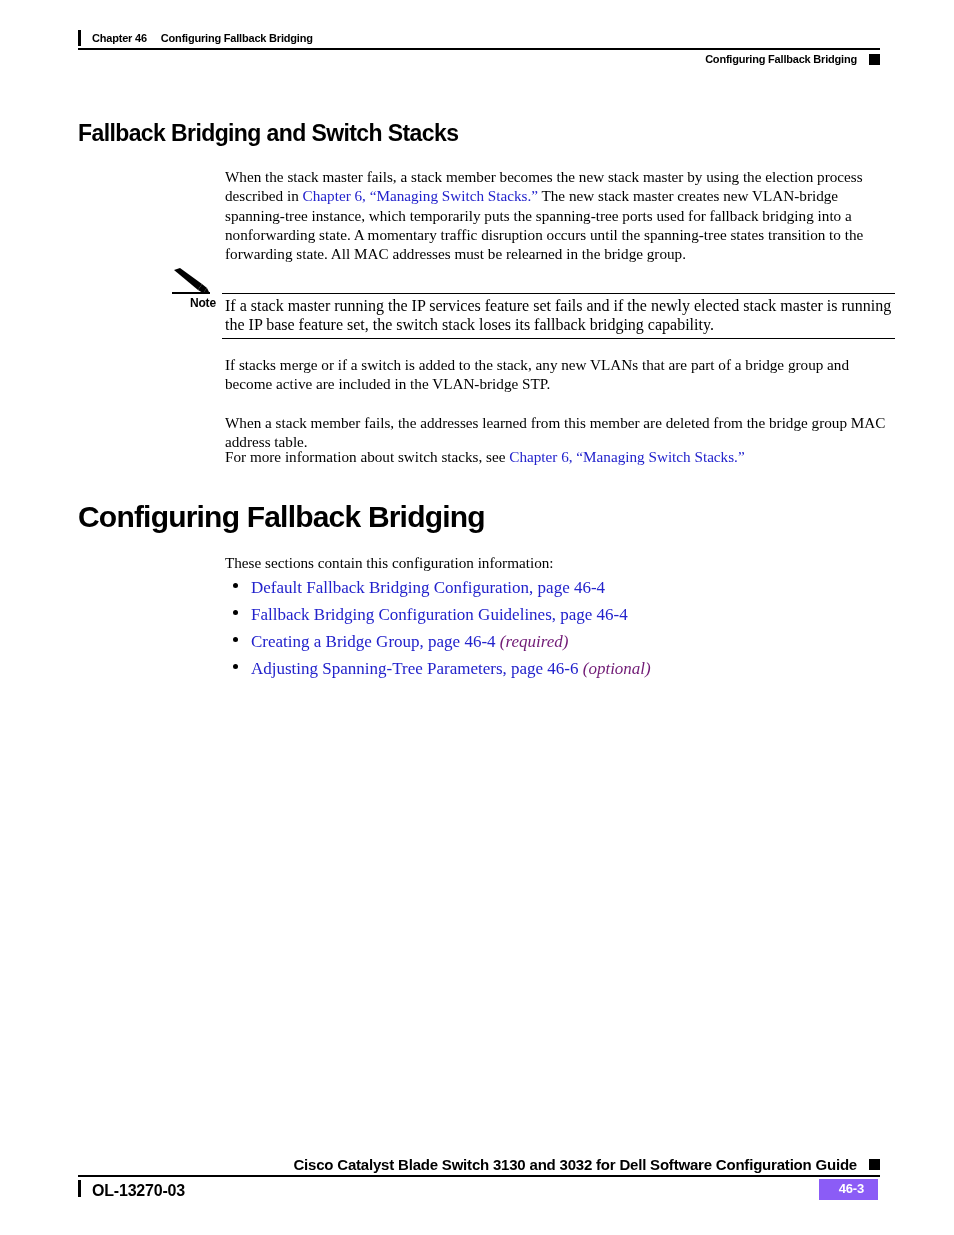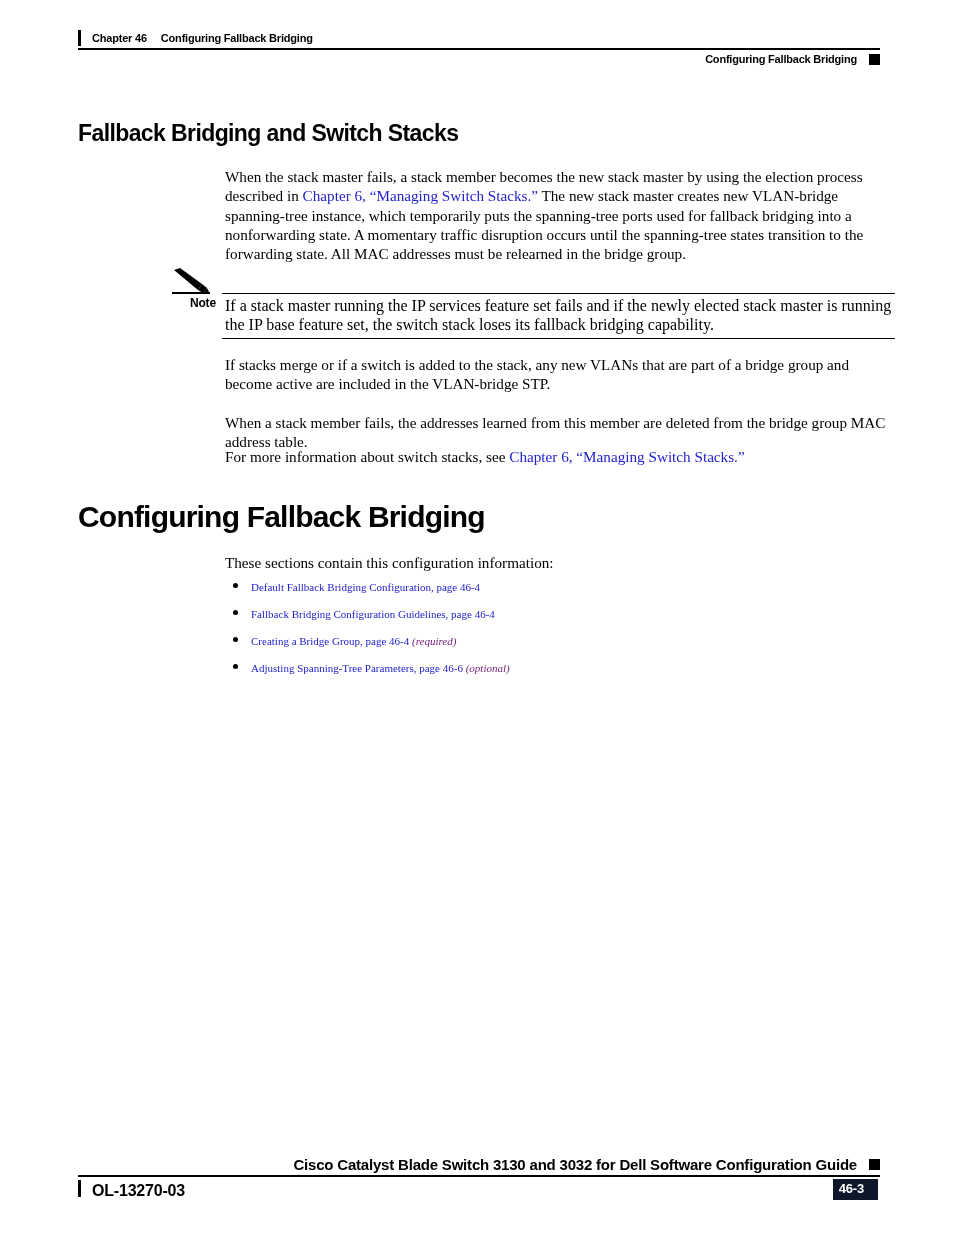--- a/index.html
+++ b/index.html
@@ -188,21 +188,21 @@
   
   .bullet-list {
     position: absolute;
     left: 233px;
     top: 578px;
     width: 660px;
   }
   .bullet-item {
     position: relative;
     height: 27px;
-    font-size: 11px;
+    font-size: 17px;
     line-height: 19.3px;
     text-align: right;
   }
   .bullet-dot {
     position: absolute;
     left: 0;
     top: 5px;
     width: 5px;
     height: 5px;
     border-radius: 50%;
@@ -281,27 +281,27 @@
     font-family: "Liberation Sans", "DejaVu Sans", sans-serif;
     font-weight: bold;
     font-size: 16px;
     letter-spacing: -0.2px;
     white-space: nowrap;
   }
   .ftr-pagebox {
     position: absolute;
     right: 12px;
     top: 0px;
-    background: #0f172a;
+    background: #8b5cf6;
     color: #ffffff;
     font-family: "Liberation Sans", "DejaVu Sans", sans-serif;
     font-weight: bold;
     font-size: 13px;
     letter-spacing: -0.2px;
-    padding: 3px 14px 4px 6px;
+    padding: 3px 14px 4px 20px;
     line-height: 14px;
   }
 </style>
 </head>
 <body>
 
 <div class="page">
 
   <div class="page-header">
     <div class="hdr-left-row">

